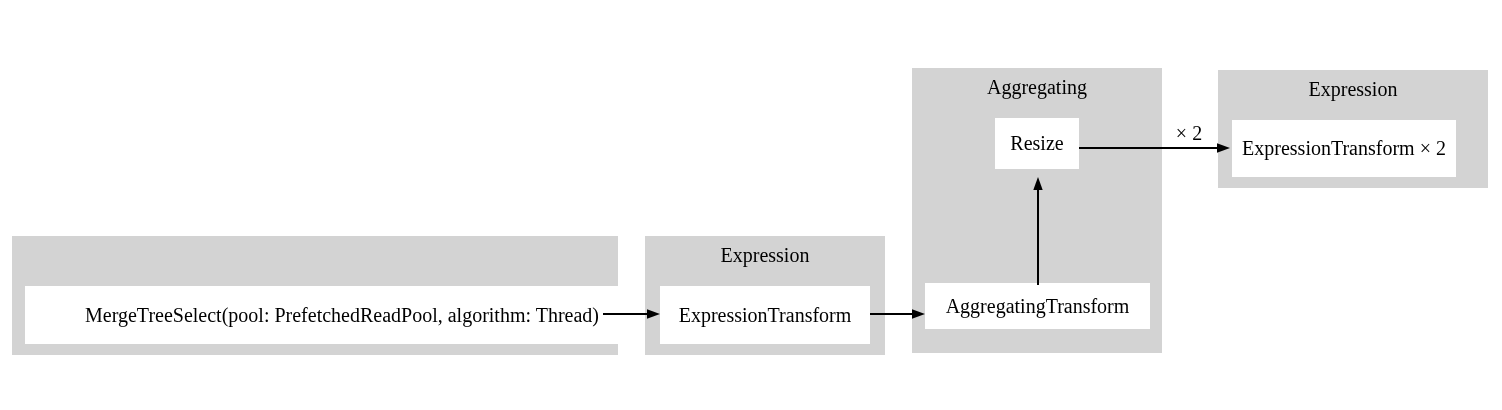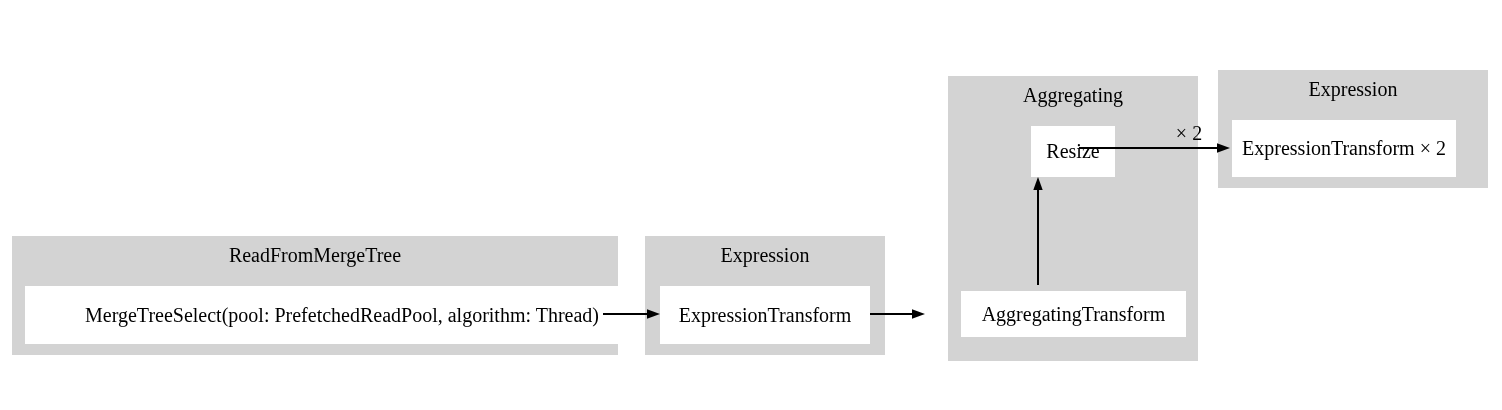--- a/index.html
+++ b/index.html
@@ -34,21 +34,21 @@
     position: absolute;
     background: #ffffff;
     display: flex;
     align-items: center;
     justify-content: center;
     white-space: nowrap;
   }
   
   .c1 { left: 12px;   top: 236px; width: 606px; height: 119px; }
   .c2 { left: 645px;  top: 236px; width: 240px; height: 119px; }
-  .c3 { left: 912px;  top: 76px;  width: 250px; height: 285px; margin-left: 36px; }
+  .c3 { left: 912px;  top: 68px;  width: 250px; height: 285px; }
   .c4 { left: 1218px; top: 70px;  width: 270px; height: 118px; }
   
   .n-mergetree   { left: 13px; top: 50px;  width: 634px; height: 58px; }
   .n-expr1       { left: 15px; top: 50px;  width: 210px; height: 58px; font-family: Liberation Serif, serif; }
   .n-resize      { left: 83px; top: 50px;  width: 84px;  height: 51px; }
   .n-aggtrans    { left: 13px; top: 215px; width: 225px; height: 46px; }
   .n-expr2       { left: 14px; top: 50px;  width: 224px; height: 57px; }
   
   .edges {
     position: absolute;
@@ -67,21 +67,20 @@
     line-height: 23px;
     white-space: nowrap;
   }
 </style>
 </head>
 <body>
 
 <div class="canvas">
 
   <div class="cluster c1">
-    <div class="cluster-title">ReadFromMergeTree</div>
     <div class="node n-mergetree">
       <span>MergeTreeSelect(pool: PrefetchedReadPool, algorithm: Thread)</span>
     </div>
   </div>
 
   <div class="cluster c2">
     <div class="cluster-title">Expression</div>
     <div class="node n-expr1">
       <span>ExpressionTransform</span>
     </div>

